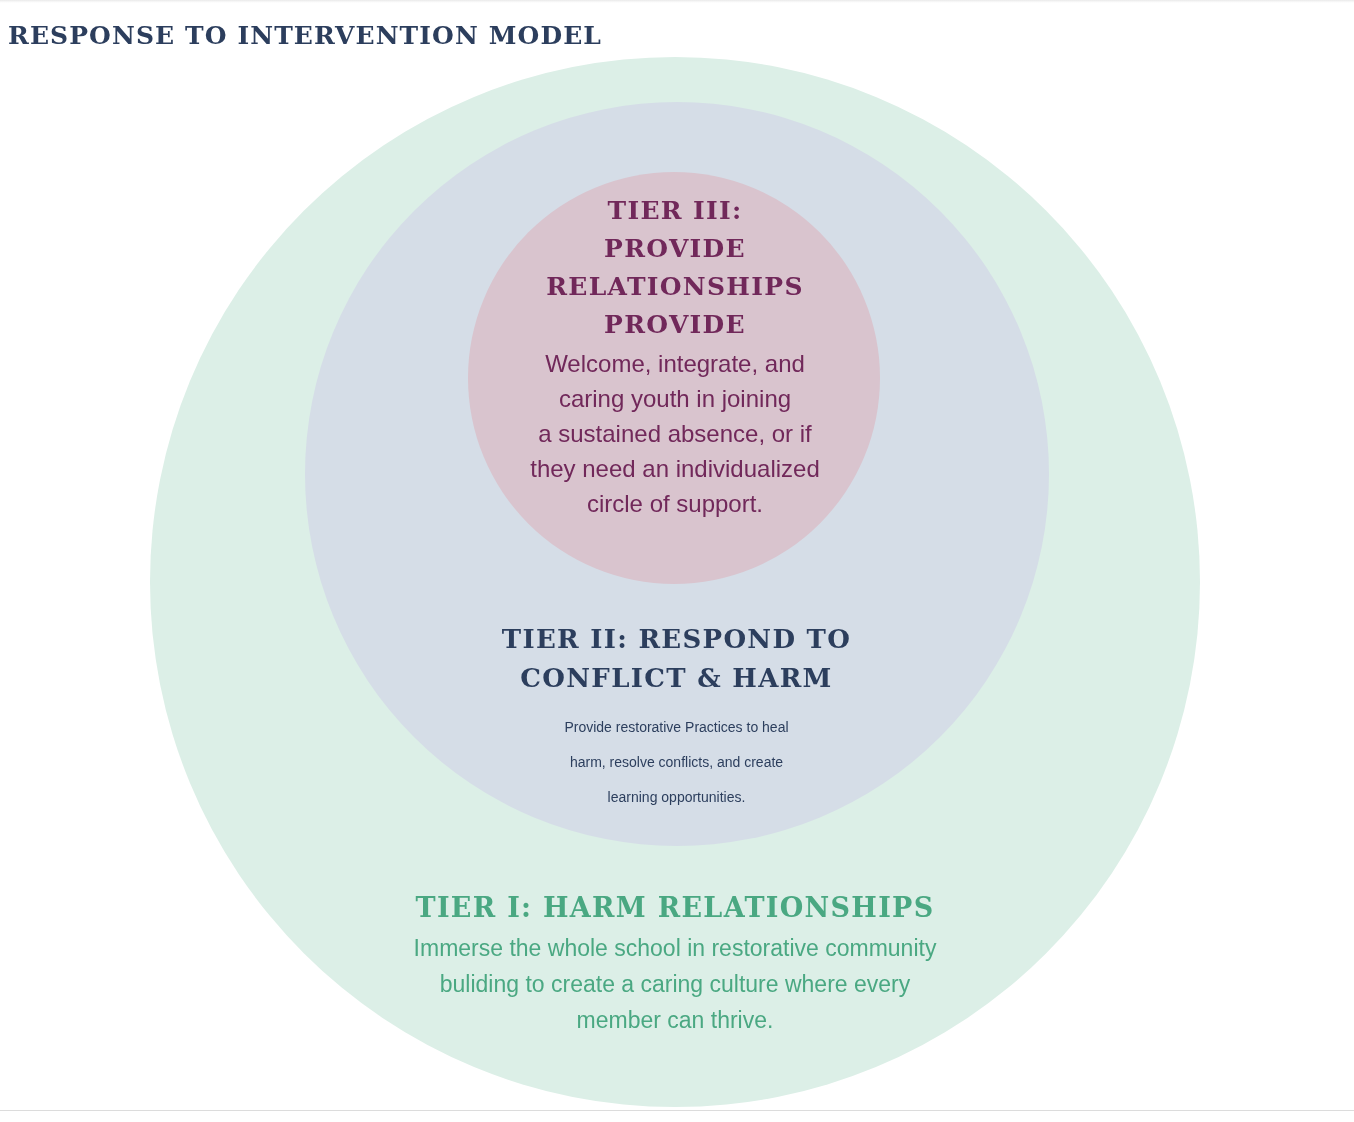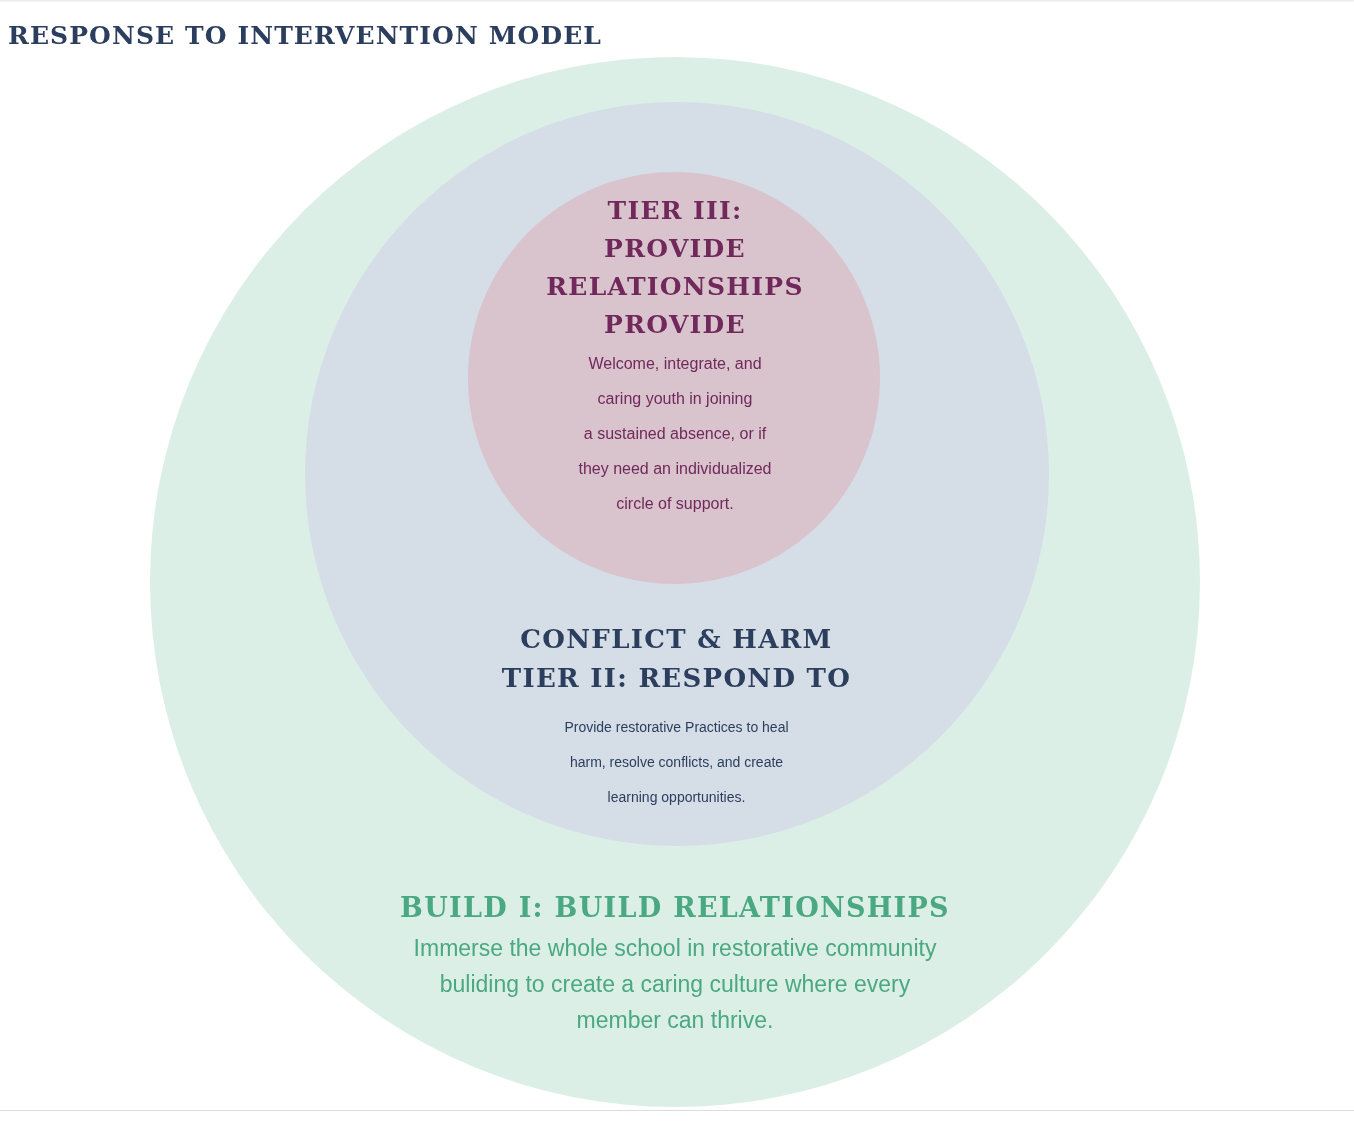--- a/index.html
+++ b/index.html
@@ -105,21 +105,21 @@
     top: 192px;
     width: 410px;
     color: #71285a;
   }
   .block-tier3 .tier-heading {
     font-size: 25px;
     line-height: 38px;
     color: #71285a;
   }
   .block-tier3 .tier-body {
-    font-size: 16px;
+    font-size: 24px;
     line-height: 35px;
     color: #71285a;
     margin-top: 2px;
   }
 
   
   .block-tier2 {
     left: 404px;
     top: 620px;
     width: 545px;
@@ -192,33 +192,33 @@
       <div>Welcome, integrate, and</div>
       <div>caring youth in joining</div>
       <div>a sustained absence, or if</div>
       <div>they need an individualized</div>
       <div>circle of support.</div>
     </div>
   </div>
 
   <div class="text-block block-tier2">
     <div class="tier-heading">
+      <div>TIER II: RESPOND TO</div>
       <div>CONFLICT &amp; HARM</div>
-      <div>TIER II: RESPOND TO</div>
     </div>
     <div class="tier-body">
       <div>Provide restorative Practices to heal</div>
       <div>harm, resolve conflicts, and create</div>
       <div>learning opportunities.</div>
     </div>
   </div>
 
   <div class="text-block block-tier1">
     <div class="tier-heading">
-      <div>BUILD I: BUILD RELATIONSHIPS</div>
+      <div>TIER I: HARM RELATIONSHIPS</div>
     </div>
     <div class="tier-body">
       <div>Immerse the whole school in restorative community</div>
       <div>buliding to create a caring culture where every</div>
       <div>member can thrive.</div>
     </div>
   </div>
 
 </div>
 

